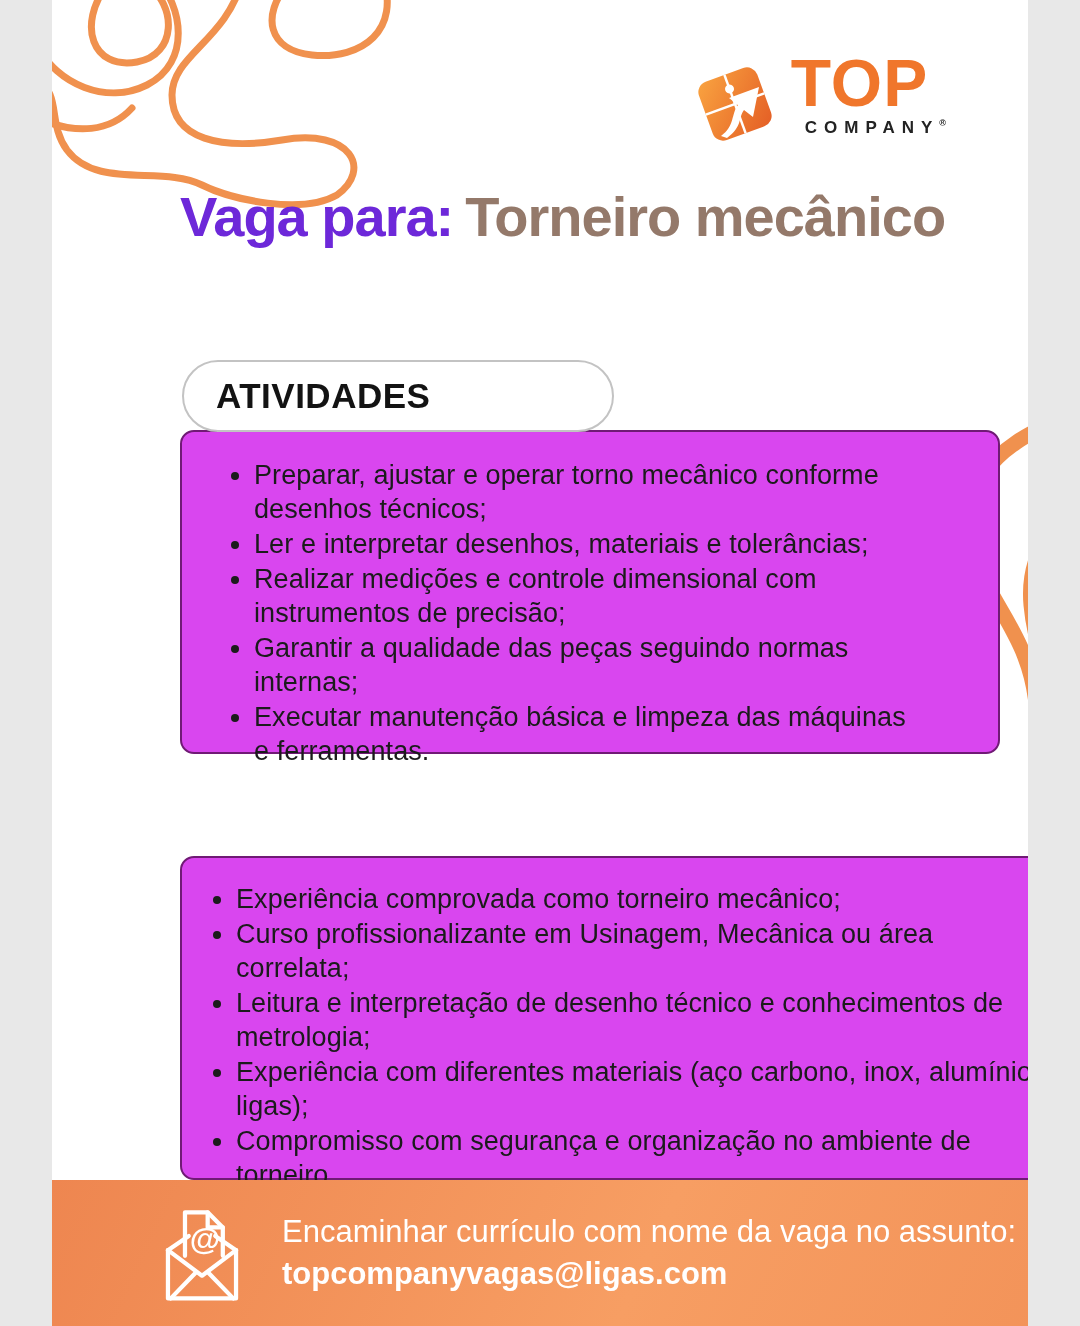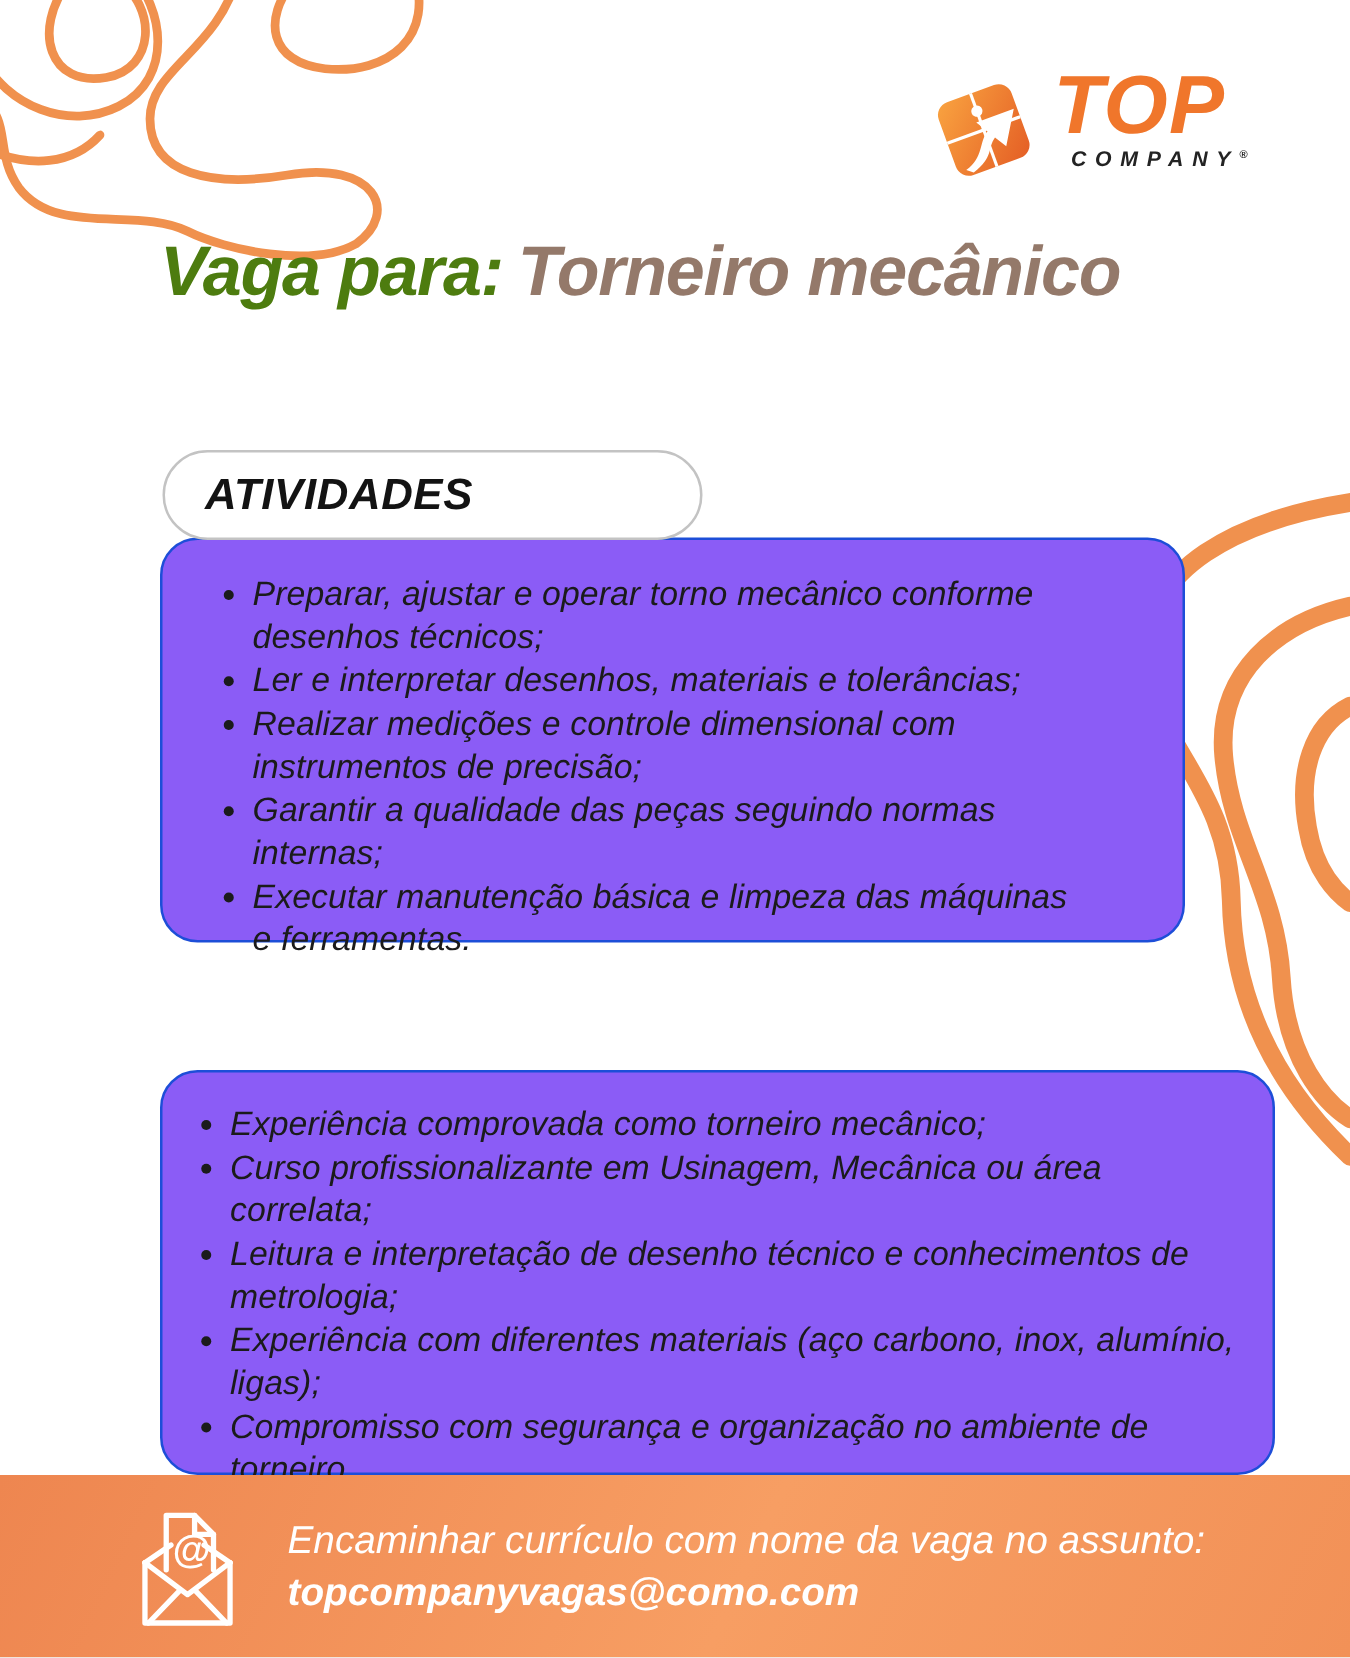--- a/index.html
+++ b/index.html
@@ -1,20 +1,19 @@
 <!DOCTYPE html>
 <html><head>
 <meta charset="utf-8">
 <style>
   html,body { margin:0; padding:0; background:#e8e8e8; }
   .page {
-    position:relative; width:1080px; height:1326px; margin:0 auto;
+    position:relative; width:976px; height:1326px; margin:0 auto;
     background:#ffffff; overflow:hidden;
     font-family:"Liberation Sans", sans-serif;
-    font-style:italic;
   }
   .decor { position:absolute; pointer-events:none; z-index:0; }
   .decor-topleft { top:0; left:0; }
   .decor-right { top:390px; left:888px; }
 
   
   .logo { position:absolute; top:52px; right:82px; display:flex; align-items:flex-start; z-index:2; }
   .logo-mark { width:100px; height:100px; margin-right:6px; margin-top:2px; }
   .logo-text { display:flex; flex-direction:column; }
   .logo-name {
@@ -22,38 +21,38 @@
     color:#F0762B;
   }
   .logo-sub {
     font-size:17px; font-weight:700; letter-spacing:7px; color:#232323; margin-top:3px; margin-left:14px;
   }
   .logo-sub sup { font-size:9px; letter-spacing:0; }
 
   
   .titleblock { position:absolute; left:128px; top:188px; z-index:2; width:900px; }
   .title { font-size:56px; font-weight:800; letter-spacing:-1px; line-height:1.05; white-space:nowrap; }
-  .title-prefix { color:#4d7c0f; }
+  .title-prefix { color:#6d28d9; }
   .title-role { color:#94796A; margin-left:12px; }
   .subtitle { margin-top:16px; font-size:29px; font-weight:800; color:#94796A; letter-spacing:0; }
 
   
   .pill {
     position:absolute; left:130px; width:432px; height:72px; z-index:2;
     border:2px solid #C3C3C3; border-radius:38px; background:#fff;
     display:flex; align-items:center; padding-left:32px; box-sizing:border-box;
   }
   .pill-atividades { top:360px; }
   .pill-requisitos { top:790px; }
   .pill-heading { font-size:35px; font-weight:800; color:#131313; letter-spacing:0.5px; }
 
   
   .card {
-    position:absolute; z-index:1; background:#8b5cf6;
-    border:2px solid #1d4ed8; border-radius:30px; box-sizing:border-box;
+    position:absolute; z-index:1; background:#d946ef;
+    border:2px solid #701a75; border-radius:14px; box-sizing:border-box;
   }
   .card-atividades { left:128px; top:430px; width:820px; height:324px; padding:26px 88px 20px 26px; }
   .card-requisitos { left:128px; top:856px; width:892px; height:324px; padding:24px 22px 20px 8px; }
   .card ul { margin:0; padding-left:46px; }
   .card li {
     font-size:27px; line-height:1.26; color:#1B1B1B; letter-spacing:0.1px;
     margin-bottom:1px;
   }
 
   
@@ -153,17 +152,17 @@
         <path d="M64,37 L86,52"></path>
         <path d="M14,52 L14,103 L86,103 L86,52"></path>
         <path d="M14,52 L50,79 L86,52"></path>
         <path d="M17,103 L44,75"></path>
         <path d="M83,103 L56,75"></path>
       </g>
       <text x="37" y="52" fill="#ffffff" font-size="33" font-weight="bold" font-family="'Liberation Sans',sans-serif">@</text>
     </svg>
     <div class="footer-text">
       <div class="footer-line1">Encaminhar currículo com nome da vaga no assunto:</div>
-      <div class="footer-line2">topcompanyvagas@como.com</div>
+      <div class="footer-line2">topcompanyvagas@ligas.com</div>
     </div>
   </div>
 
 </div>
 
 </body></html>

